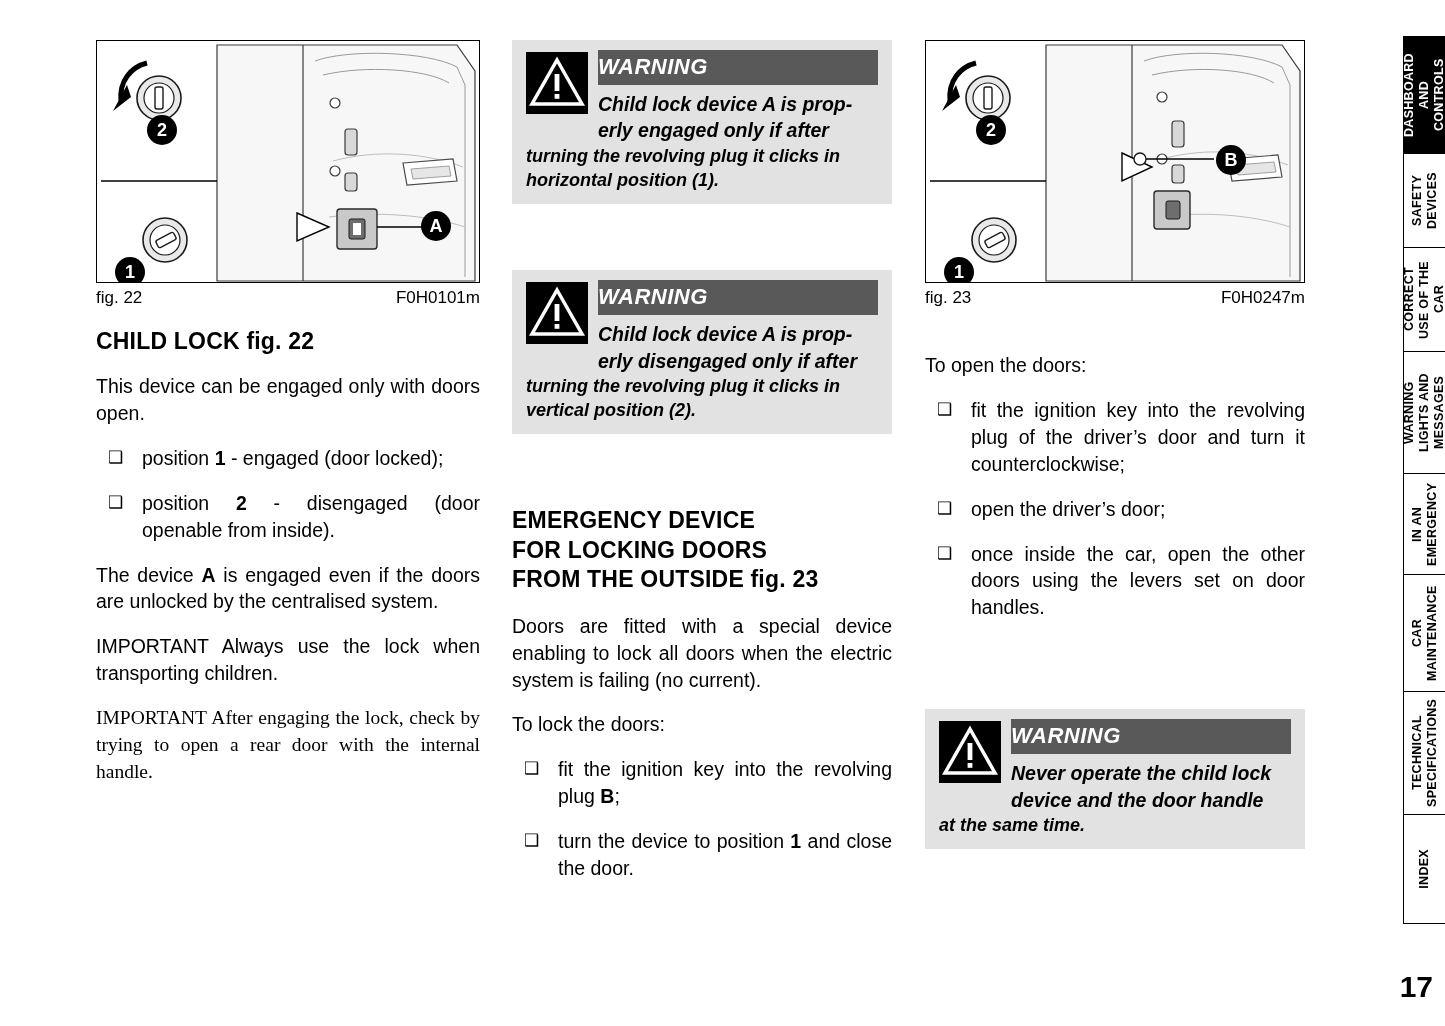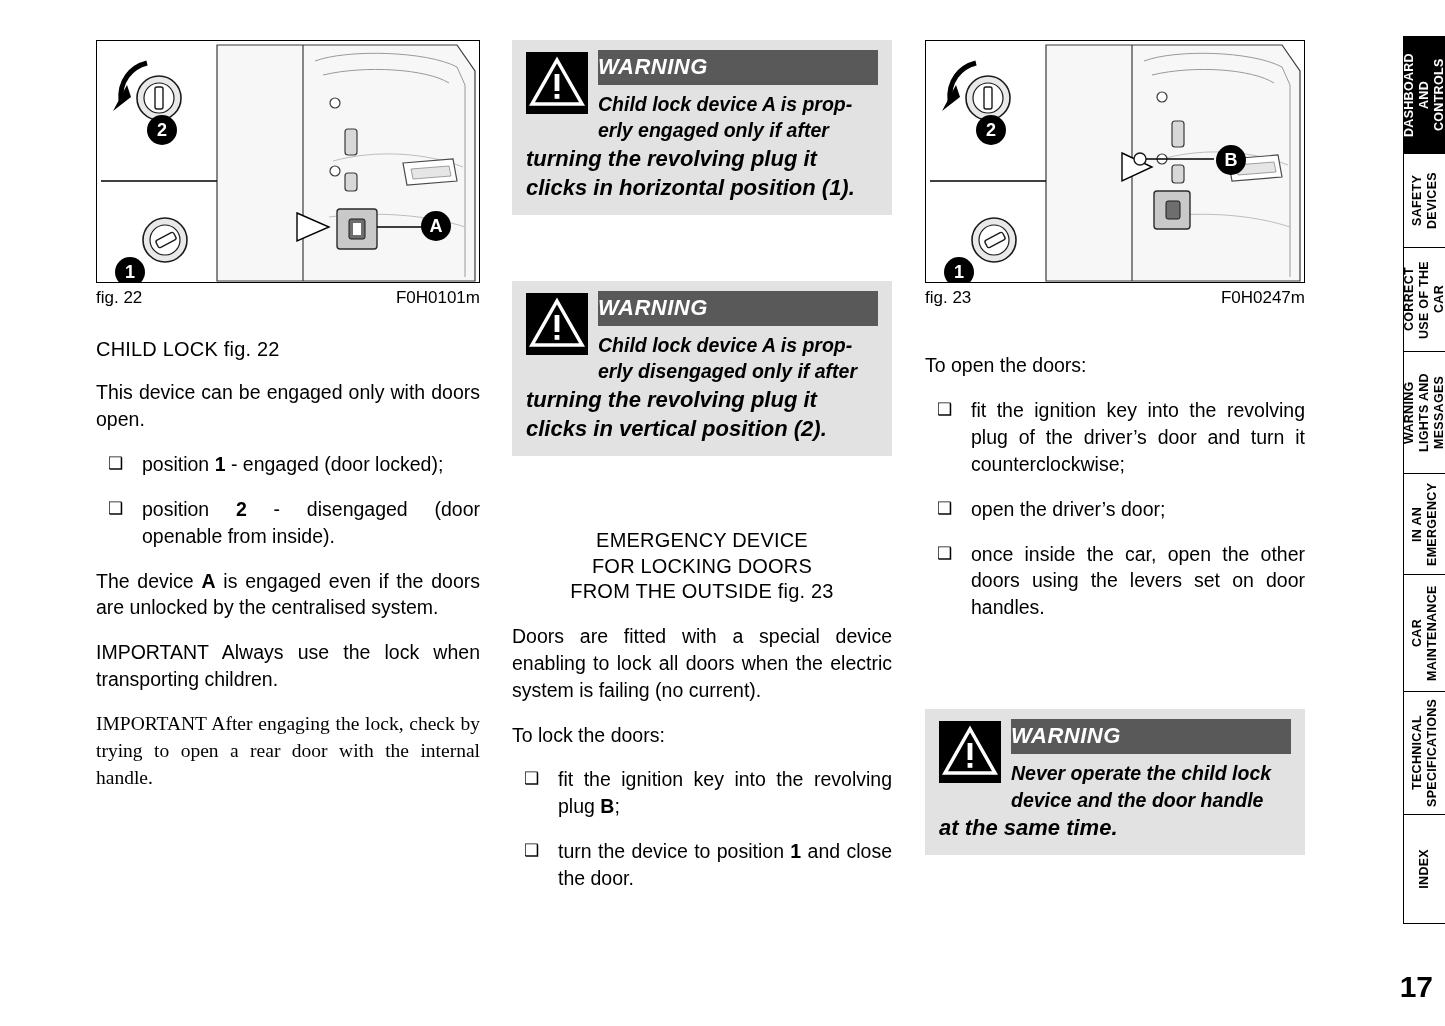--- a/index.html
+++ b/index.html
@@ -45,26 +45,26 @@
     display: flex;
     justify-content: space-between;
     font-size: 17px;
     margin-top: 5px;
   }
   .fig-caption-row .lbl { font-family: "Liberation Sans", sans-serif; }
   .fig-caption-row .code { font-family: "Liberation Sans", sans-serif; }
 
   
   h2.section-title {
-    font-size: 20px;
-    font-weight: normal;
-    margin: 30px 0 18px 0;
+    font-size: 23px;
+    font-weight: bold;
+    margin: 20px 0 18px 0;
     letter-spacing: 0.2px;
   }
-  h2.section-title.multiline { line-height: 1.28; text-align: center; }
+  h2.section-title.multiline { line-height: 1.28; }
 
   p.body-text {
     font-size: 19.5px;
     line-height: 1.38;
     margin: 0 0 18px 0;
     text-align: justify;
   }
   p.body-text.last { margin-bottom: 0; font-family: Liberation Serif, serif; }
 
   ul.bullets {
@@ -128,21 +128,21 @@
     margin-top: 6px;
   }
   .warn-text .hang { display: block; }
   .warn-wrap { position: relative; }
   .warn-wrap .under {
     padding: 0 30px 12px 14px;
     margin-top: -2px;
     background: #e2e2e2;
     font-style: italic;
     font-weight: bold;
-    font-size: 22px;
+    font-size: 18px;
     line-height: 1.35;
   }
 
   
   .tabs {
     position: absolute;
     right: 0;
     top: 36px;
     width: 42px;
   }

